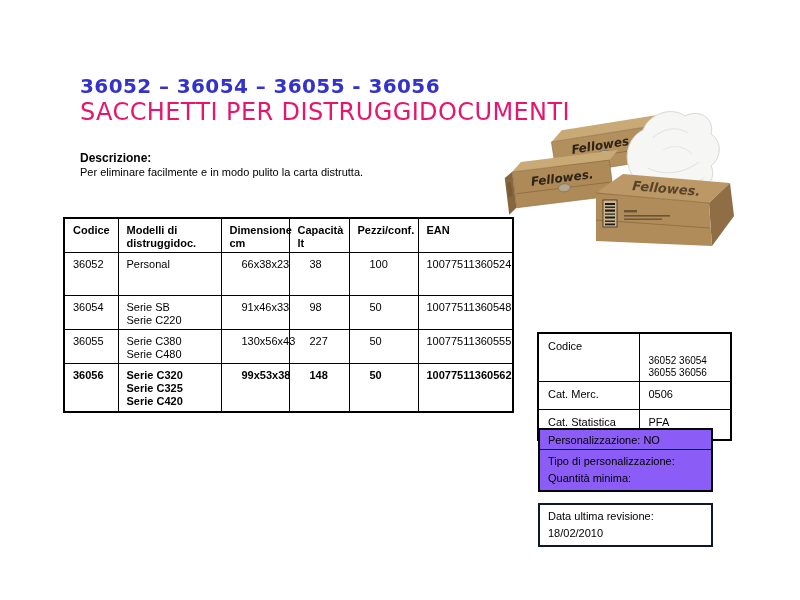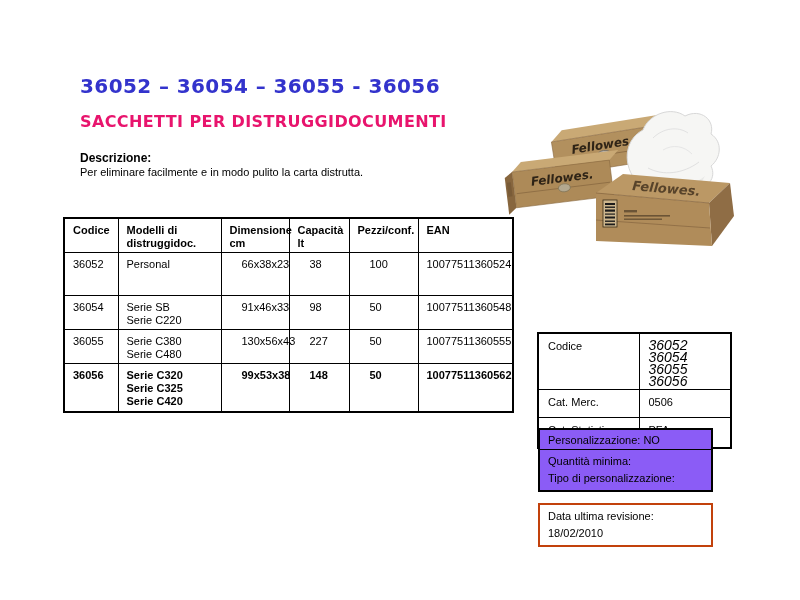--- a/index.html
+++ b/index.html
@@ -10,23 +10,23 @@
   }
   .abs { position:absolute; }
 
   
   .title-codes {
     left:80px; top:74px;
     font-family:"DejaVu Sans", sans-serif; font-weight:bold;
     font-size:20px; letter-spacing:0.4px; white-space:nowrap;
   }
   .title-product {
-    left:80px; top:112px;
-    font-family:"DejaVu Sans", sans-serif; font-weight:bold;
-    font-size:16px; letter-spacing:0.4px; white-space:nowrap;
+    left:80px; top:98px;
+    font-family:"DejaVu Sans", sans-serif; font-weight:normal;
+    font-size:24px; letter-spacing:0.4px; white-space:nowrap;
   }
 
   
   .desc-label { left:80px; top:151px; font-size:12px; font-weight:bold; }
   .desc-text  { left:80px; top:166px; font-size:11px; }
 
   
   .main-table {
     left:63px; top:217px; width:449px;
     border-collapse:collapse; table-layout:fixed;
@@ -51,30 +51,30 @@
     border-collapse:collapse; table-layout:fixed;
     font-size:11px; line-height:13px; border:2px solid #000;
   }
   .info-table td {
     border:1px solid #000; vertical-align:top;
     padding:6px 4px 2px 9px; white-space:pre-line;
   }
   .info-table tr.c1 { height:30px; }
   .info-table tr.c2 { height:28px; }
   .info-table tr.c3 { height:30px; }
-  .info-table td.val-small { font-size:14px; line-height:12px; padding-top:5px;font-style:italic; }
+  .info-table td.val-small { font-size:10px; line-height:12px; padding-top:21px; }
 
   
   .perso-box { left:538px; top:428px; width:175px; border:2px solid #000; background:#8b5cf6; }
   .perso-row1 { border-bottom:1px solid #000; font-size:11px; padding:4px 4px 3px 8px; }
   .perso-row2 { font-size:11px; line-height:17px; padding:3px 4px 3px 8px; }
 
   
   .revision-box {
-    left:538px; top:503px; width:175px; border:2px solid #c2410c;
+    left:538px; top:503px; width:175px; border:2px solid #0f172a;
     font-size:11px; line-height:17px; padding:3px 4px 3px 8px; background:#fff;
   }
 
   
   .product-photo { left:503px; top:98px; width:255px; height:165px; }
   .brand-text {
     font-family:"DejaVu Sans", sans-serif; font-weight:bold; font-style:italic;
   }
 </style>
 </head>
@@ -228,22 +228,22 @@
       <tr class="c3">
         <td>Cat. Statistica</td>
         <td>PFA</td>
       </tr>
     </tbody>
   </table>
 
   <div class="abs perso-box">
     <div class="perso-row1">Personalizzazione: NO</div>
     <div class="perso-row2">
+      <div>Tipo di personalizzazione:</div>
       <div>Quantità minima:</div>
-      <div>Tipo di personalizzazione:</div>
     </div>
   </div>
 
   <div class="abs revision-box">
     <div>Data ultima revisione:</div>
     <div>18/02/2010</div>
   </div>
 
 </div>
 

